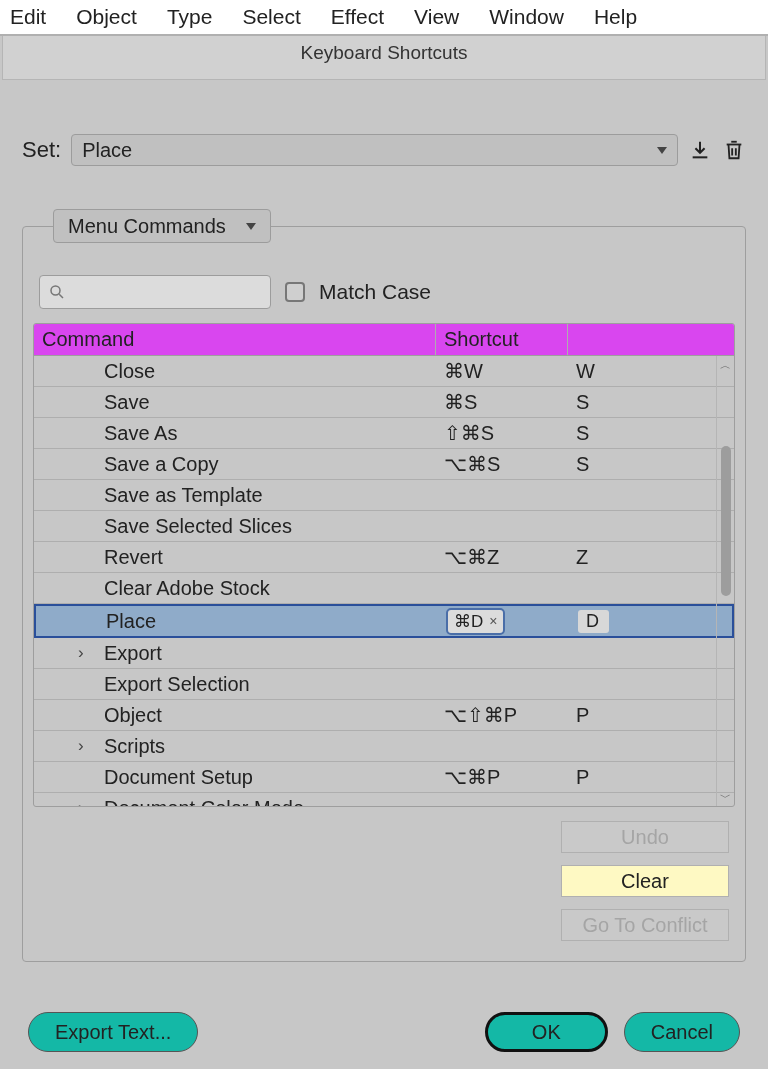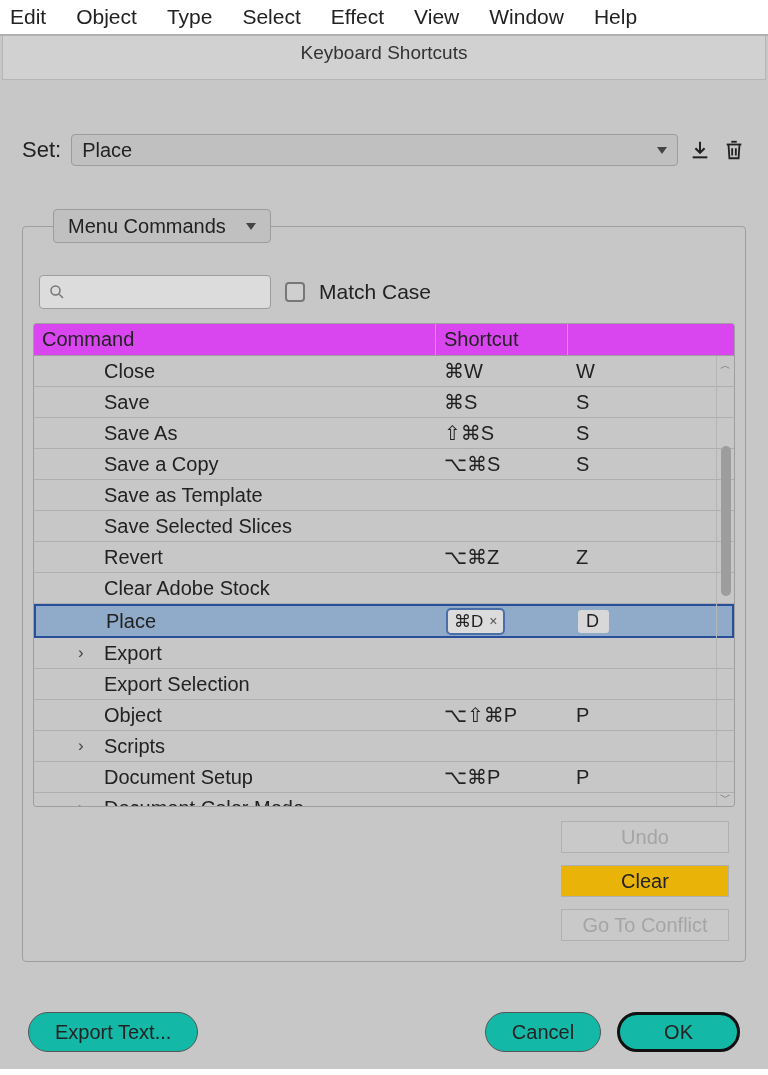--- a/index.html
+++ b/index.html
@@ -45,21 +45,21 @@
   .shortcut-chip { display: inline-flex; align-items: center; gap: 6px; background: #dcdcdc; border: 2px solid #4a6ea8; border-radius: 5px; padding: 1px 6px; font-size: 17px; }
   .shortcut-chip .x { font-size: 14px; color: #555; }
   .sym-chip { background: #d8d8d8; border-radius: 3px; padding: 1px 8px; font-size: 18px; letter-spacing: 2px; }
   .scrollbar { position: absolute; right: 0; top: 0; width: 18px; height: 100%; border-left: 1px solid #b5b5b5; }
   .scroll-arrow { width: 100%; height: 18px; display: flex; align-items: center; justify-content: center; font-size: 11px; color: #666; }
   .scroll-thumb { position: absolute; right: 3px; top: 90px; width: 10px; height: 150px; background: #9d9d9d; border-radius: 5px; }
   
   .side-buttons { display: flex; flex-direction: column; align-items: flex-end; gap: 12px; margin-top: 14px; padding-right: 6px; }
   .side-btn { width: 168px; height: 32px; border-radius: 0; border: 1px solid #b0b0b0; font-size: 20px; text-align: center; line-height: 30px; }
   .side-btn.disabled { color: #a5a5a5; background: #c9c9c9; }
-  .side-btn.enabled { color: #222; background: #eab308; }
+  .side-btn.enabled { color: #222; background: #fef9c3; }
   
   .bottom-row { display: flex; justify-content: space-between; align-items: center; margin-top: 50px; padding: 0 6px; }
   .pill { height: 40px; border-radius: 22px; border: 1.5px solid #555; background: #14b8a6; font-size: 20px; padding: 0 26px; display: inline-flex; align-items: center; justify-content: center; }
   .pill.primary { border: 3px solid #111; font-weight: 500; padding: 0 44px; }
   .right-btns { display: flex; gap: 16px; }
 </style>
 </head>
 <body>
 
 <div class="menubar">
@@ -250,19 +250,19 @@
       <div class="side-buttons">
         <div class="side-btn disabled">Undo</div>
         <div class="side-btn enabled">Clear</div>
         <div class="side-btn disabled">Go To Conflict</div>
       </div>
     </div>
 
     <div class="bottom-row">
       <div class="pill">Export Text...</div>
       <div class="right-btns">
+        <div class="pill primary">OK</div>
         <div class="pill">Cancel</div>
-        <div class="pill primary">OK</div>
       </div>
     </div>
 
   </div>
 </div>
 
 </body></html>

